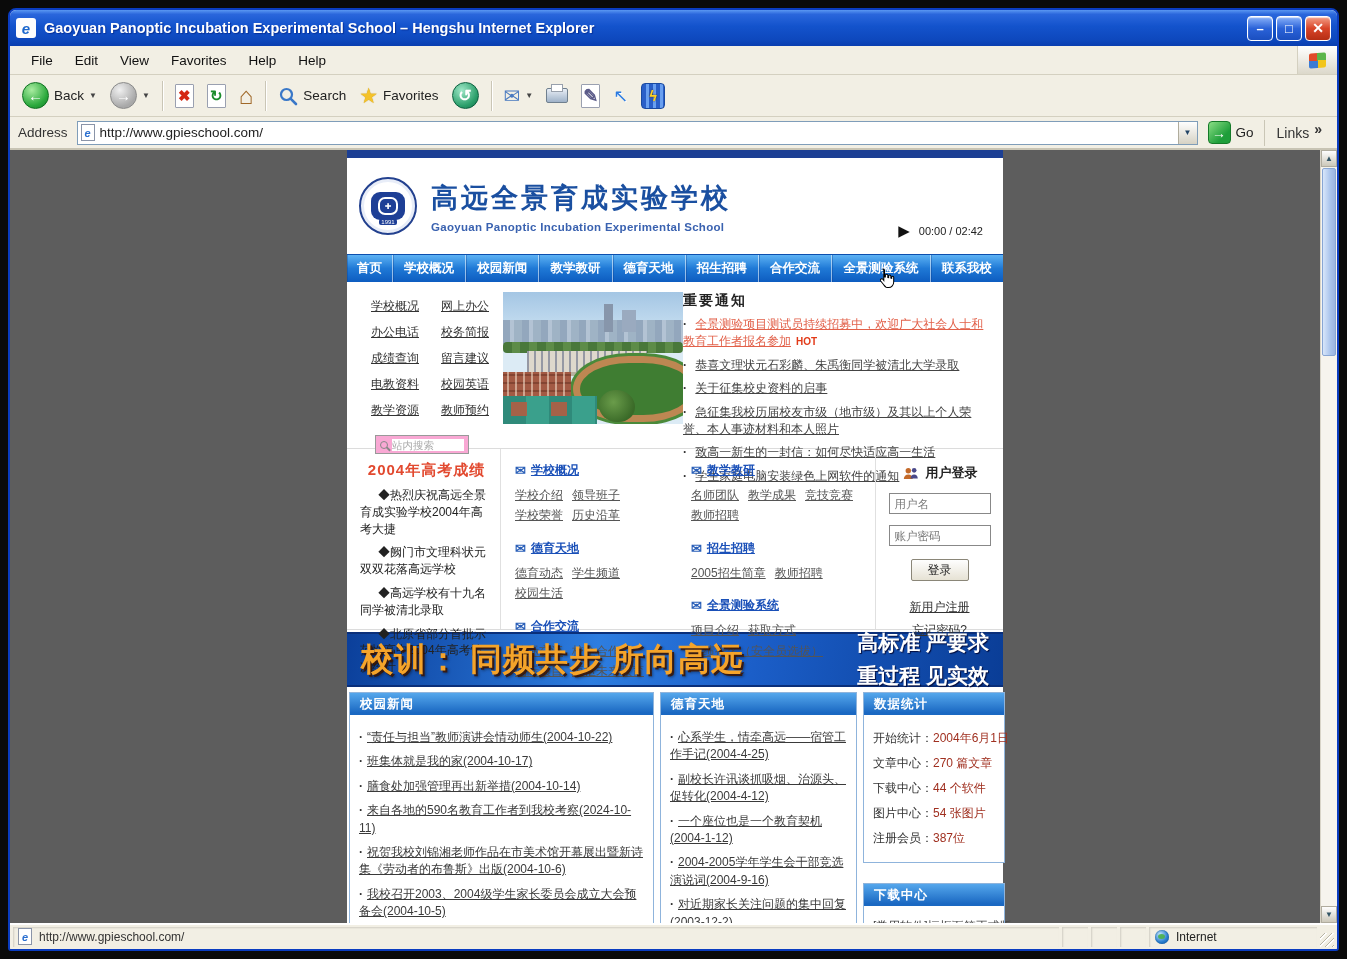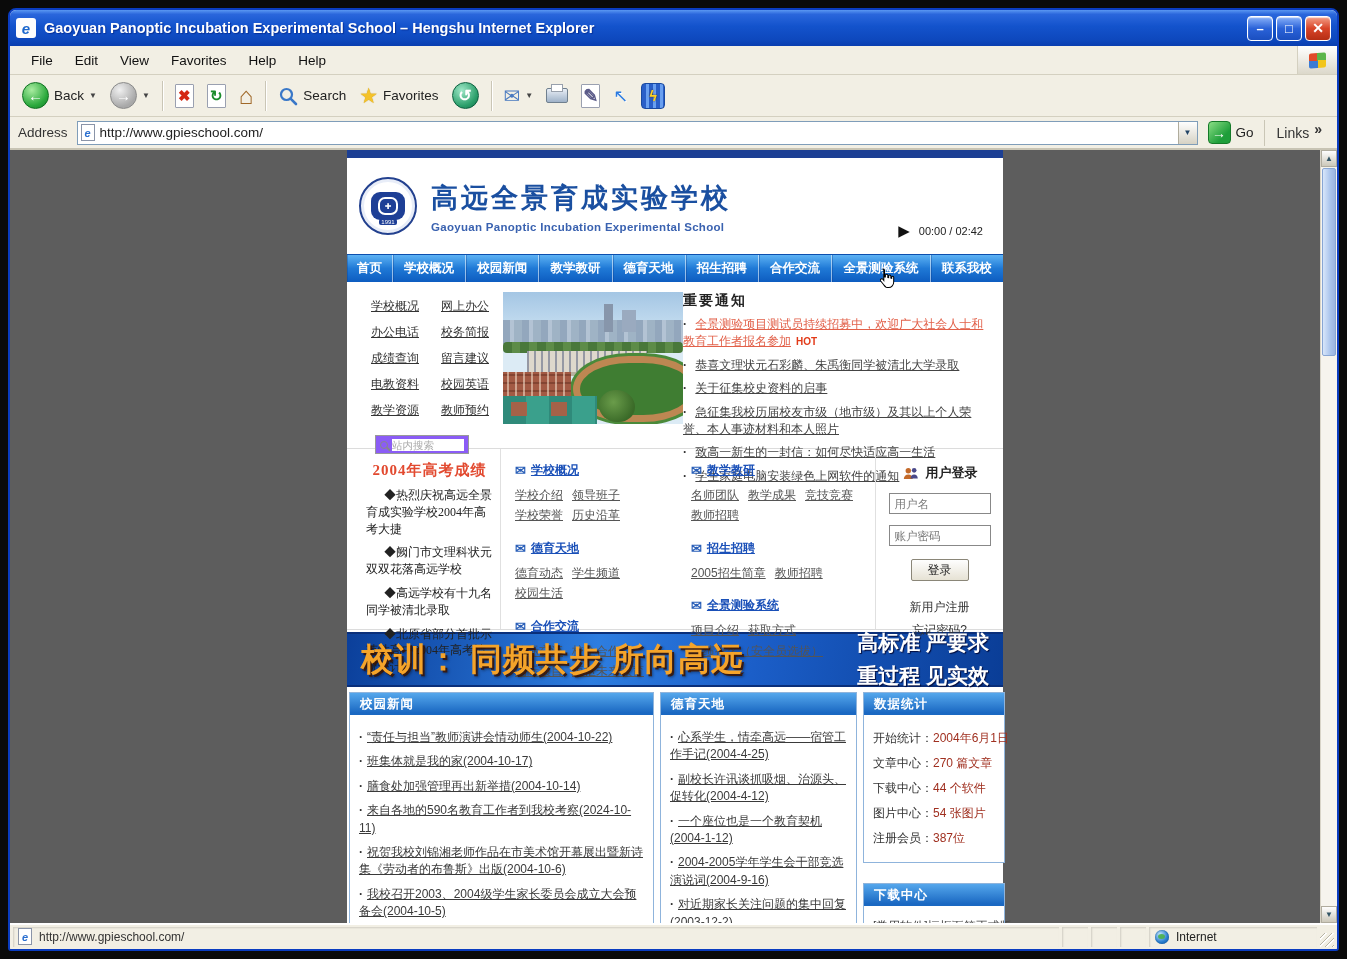--- a/index.html
+++ b/index.html
@@ -98,21 +98,21 @@
   li.nav-item:nth-of-type(1){flex:.62;}
   li.nav-item:nth-of-type(8){flex:1.35;}
   li.nav-item:nth-of-type(9){border-right:none;}
   .hand-cursor{position:absolute;left:528px;top:12px;width:22px;height:24px;z-index:6;pointer-events:none;}
 
   
   .row1{display:flex;padding:8px 4px 2px 10px;height:166px;}
   .quick{width:146px;flex:none;font-size:12px;}
   .quick-grid{display:grid;grid-template-columns:1fr 1fr;gap:9px 8px;padding:8px 0 0 14px;}
   .quick-grid a{color:#333;text-decoration:underline;white-space:nowrap;}
-  .site-search{margin:16px 0 0 18px;width:94px;height:19px;border:1px solid #999;display:flex;align-items:center;padding:0 4px;gap:4px;background:#8b5cf6;}
+  .site-search{margin:16px 0 0 18px;width:94px;height:19px;border:1px solid #999;display:flex;align-items:center;padding:0 4px;gap:4px;background:#f9a8d4;}
   .mag{width:8px;height:8px;border:1.5px solid #888;border-radius:50%;position:relative;flex:none;}
   .mag::after{content:"";position:absolute;width:5px;height:1.5px;background:#888;transform:rotate(45deg);right:-4px;bottom:-2px;}
   .site-search input{border:none;outline:none;width:100%;font-size:10.5px;color:#333;font-family:inherit;}
   .site-search input::placeholder{color:#aaa;}
 
   .photo{width:180px;height:132px;margin-top:2px;position:relative;overflow:hidden;flex:none;
     background:linear-gradient(180deg,#a4c6e4 0%,#c6def0 28%,#dcebf5 46%);}
   .ph-city{position:absolute;top:28px;left:0;right:0;height:24px;
     background:repeating-linear-gradient(90deg,#93a7bd 0 7px,#b3c3d4 7px 11px,#9fb3c5 11px 19px);}
   .ph-tower{position:absolute;top:12px;left:56%;width:9px;height:28px;background:#8796ab;}
@@ -137,40 +137,40 @@
   .notices-title{font-size:14px;font-weight:bold;color:#222;margin-bottom:3px;letter-spacing:2px;}
   .notices ul{list-style:none;}
   .notices li{margin:6px 0;line-height:1.45;color:#333;}
   .notices li::before{content:"·";margin-right:5px;font-weight:bold;}
   .notices a{color:#444;text-decoration:underline;}
   .notices li:nth-of-type(1) a{color:#e2614a;}
   .hotbadge{color:#e23a18;font-size:10px;font-weight:bold;margin-left:5px;}
 
   
   .row2{display:flex;border-top:1px solid #dcdcdc;border-bottom:1px solid #dcdcdc;height:182px;}
-  .gaokao{width:154px;flex:none;border-right:1px solid #e0e0e0;padding:12px 7px 0 19px;font-family:Liberation Serif, serif;}
+  .gaokao{width:154px;flex:none;border-right:1px solid #e0e0e0;padding:12px 7px 0 13px;}
   .gaokao-title{color:#e2492f;font-size:15px;font-weight:bold;text-align:center;letter-spacing:1px;}
   .gaokao ul{list-style:none;margin-top:4px;}
   .gaokao li{font-size:12px;color:#222;margin-top:7px;line-height:1.4;text-indent:1.5em;}
   .catcol{padding:13px 6px 0 14px;font-size:12px;flex:none;}
   .catcol1{width:176px;}
   .catcol2{width:198px;}
   .cat-section{margin-bottom:14px;}
   .cat-title{display:flex;align-items:center;gap:5px;font-weight:bold;}
   .cat-title a{color:#1a50b8;text-decoration:underline;}
   .env-ico{color:#2a5fb8;font-size:13px;line-height:1;}
   .cat-links{margin-top:6px;line-height:1.7;}
   .cat-links a{color:#555;text-decoration:underline;margin-right:9px;white-space:nowrap;}
   .logincol{flex:1;border-left:1px solid #e0e0e0;padding:15px 8px 0 8px;text-align:center;}
   .login-title{font-size:13px;font-weight:bold;color:#222;display:flex;justify-content:center;align-items:center;gap:6px;}
   .login-input{width:102px;height:21px;border:1px solid #888;font-size:11.5px;padding:0 5px;margin-top:11px;font-family:inherit;color:#555;outline:none;}
   .login-input::placeholder{color:#777;}
   .login-btn{margin-top:13px;width:58px;height:22px;background:linear-gradient(#fefefe,#e6e2d4);
     border:1px solid #8a8678;border-radius:2px;font-size:12px;color:#222;font-family:inherit;}
-  .login-links{margin-top:15px;font-size:12px;color:#333;line-height:1.9;}
+  .login-links{margin-top:15px;font-size:12px;color:#333;line-height:1.9;text-decoration:underline;}
   .login-links a{color:#333;text-decoration:none;display:block;}
 
   
   .banner{height:55px;margin-top:2px;display:flex;align-items:center;padding:0 14px;
     background:linear-gradient(100deg,#0b3f9a 0%,#2d7de0 38%,#1b5ec8 62%,#0a3d96 100%);
     border-top:2px solid #0a2f7a;border-bottom:2px solid #0a2f7a;}
   .motto{font-size:32px;font-weight:bold;color:#f5a42a;letter-spacing:1px;flex:1;white-space:nowrap;
     text-shadow:2px 2px 0 rgba(60,20,0,.85),3px 3px 3px rgba(0,0,0,.4);}
   .slogans{color:#fff;font-weight:bold;font-size:21px;line-height:1.55;white-space:nowrap;
     text-shadow:1px 1px 1px rgba(0,0,40,.85);}

